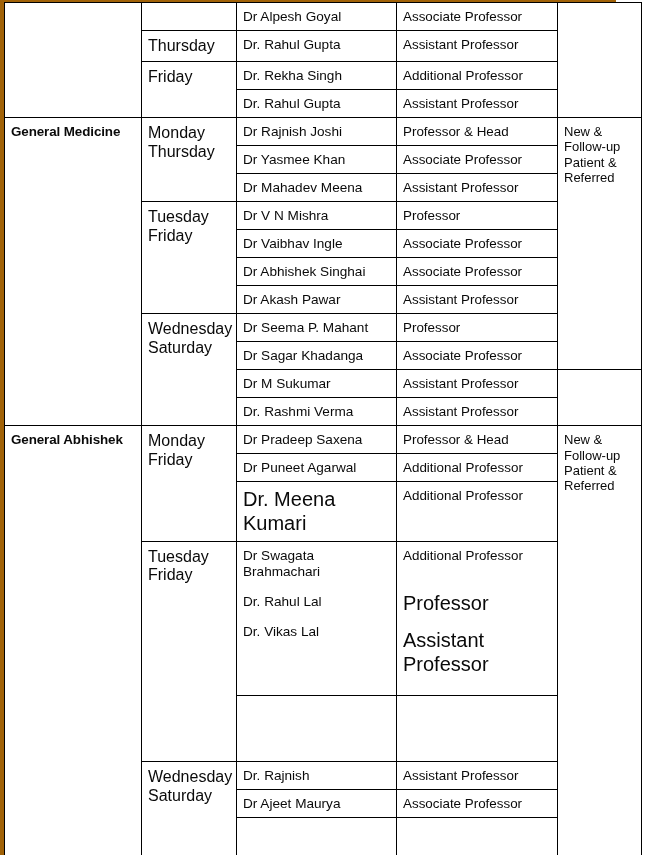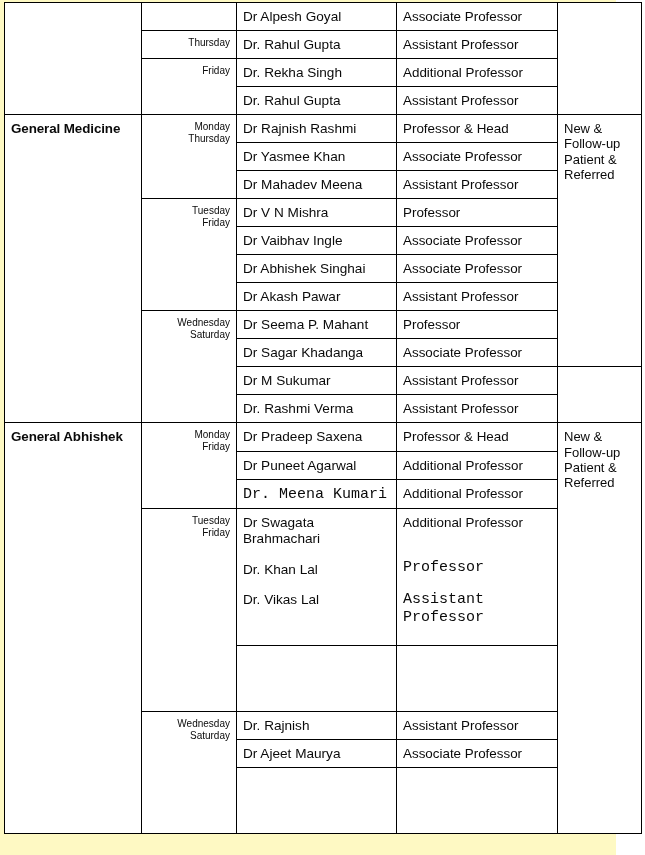--- a/index.html
+++ b/index.html
@@ -11,21 +11,21 @@
     width: 645px;
     height: 855px;
     overflow: hidden;
     font-family: "Liberation Sans", sans-serif;
     color: #000000;
   }
   #sheet {
     position: relative;
     width: 616px;
     height: 855px;
-    background: #fef9c3;
+    background: #a16207;
   }
   table.opd {
     position: absolute;
     left: 4px;
     top: 2px;
     width: 637px;
     border-collapse: collapse;
     table-layout: fixed;
     font-size: 13.2px;
   }
@@ -45,33 +45,32 @@
   col.c-name  { width: 160px; }
   col.c-desig { width: 161px; }
   col.c-type  { width: 84px; }
 
   td.dept {
     font-weight: bold;
     font-size: 13.4px;
     letter-spacing: -0.1px;
   }
   td.days {
-    font-size: 10px;
-    text-align: right;
+    font-size: 16px;
   }
   td.name { font-size: 13.6px; }
   td.desig { font-size: 13.4px; }
   td.type {
     font-size: 13px;
     line-height: 1.32;
   }
   
   .serif {
-    font-family: Liberation Mono, monospace;
-    font-size: 15px;
+    font-family: Liberation Sans, sans-serif;
+    font-size: 20px;
   }
   .blankline { display: block; height: 1.05em; }
   .pad-b { padding-bottom: 20px; }
   .tall { height: 54px; }
   .outer-top { border-top-width: 2.6px; }
   .outer-bottom { border-bottom-width: 2.6px; }
   .outer-left { border-left-width: 2.6px; }
   .outer-right { border-right-width: 2.6px; }
   .thickline { border-top-width: 2.6px; margin-left: 36px; }
 </style>
@@ -111,21 +110,21 @@
         <td class="name">Dr. Rahul Gupta</td>
         <td class="desig">Assistant Professor</td>
       </tr>
 
       <tr>
         <td class="dept outer-left thickline" rowspan="11">General Medicine</td>
         <td class="days thickline" rowspan="3">
           <span>Monday</span><br>
           <span>Thursday</span>
         </td>
-        <td class="name thickline">Dr Rajnish Rashmi</td>
+        <td class="name thickline">Dr Rajnish Joshi</td>
         <td class="desig thickline">Professor &amp; Head</td>
         <td class="type thickline outer-right" rowspan="9">
           <span>New &amp;</span><br>
           <span>Follow-up</span><br>
           <span>Patient  &amp;</span><br>
           <span>Referred</span>
         </td>
       </tr>
       <tr>
         <td class="name">Dr Yasmee Khan</td>
@@ -206,21 +205,21 @@
       </tr>
 
       <tr>
         <td class="days" rowspan="2">
           <span>Tuesday</span><br>
           <span>Friday</span>
         </td>
         <td class="name">
           <span>Dr Swagata Brahmachari</span>
           <span class="blankline"></span>
-          <span>Dr. Khan Lal</span>
+          <span>Dr. Rahul Lal</span>
           <span class="blankline"></span>
           <span>Dr. Vikas Lal</span>
           <span class="blankline"></span>
         </td>
         <td class="desig">
           <span>Additional Professor</span>
           <span class="blankline"></span>
           <span class="blankline"></span>
           <span class="serif">Professor</span>
           <span class="blankline"></span>

